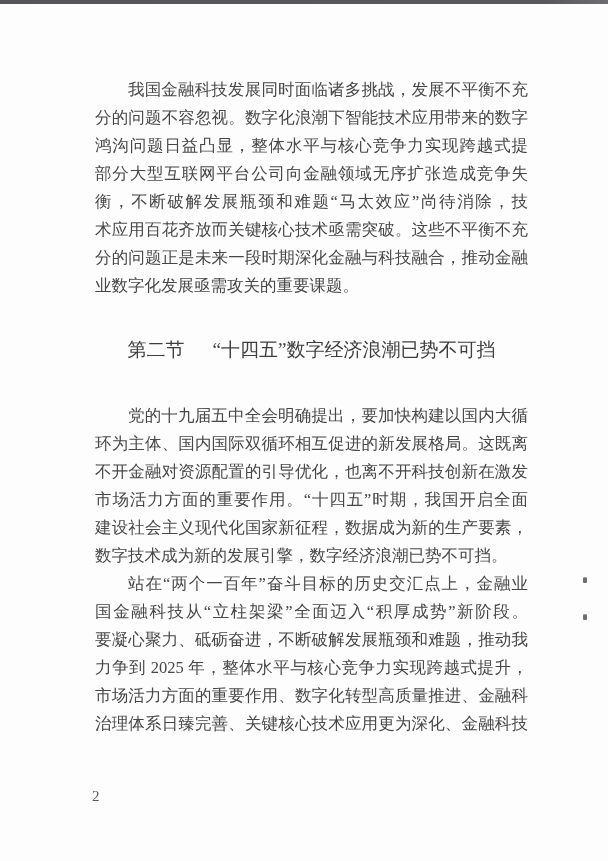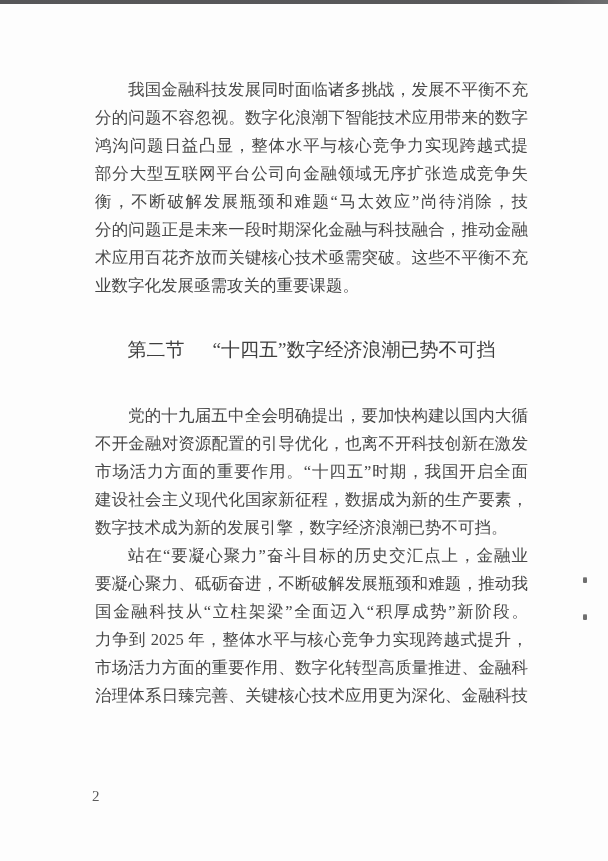--- a/index.html
+++ b/index.html
@@ -88,42 +88,43 @@
   <div class="top-edge-bar"></div>
 
   <div class="text-block">
 
     <div class="paragraph">
         <div class="line indent">我国金融科技发展同时面临诸多挑战，发展不平衡不充</div>
         <div class="line">分的问题不容忽视。数字化浪潮下智能技术应用带来的数字</div>
         <div class="line">鸿沟问题日益凸显，整体水平与核心竞争力实现跨越式提升，</div>
         <div class="line">部分大型互联网平台公司向金融领域无序扩张造成竞争失</div>
         <div class="line">衡，不断破解发展瓶颈和难题“马太效应”尚待消除，技</div>
+        <div class="line">术应用百花齐放而关键核心技术亟需突破。这些不平衡不充</div>
         <div class="line">分的问题正是未来一段时期深化金融与科技融合，推动金融</div>
-        <div class="line">术应用百花齐放而关键核心技术亟需突破。这些不平衡不充</div>
         <div class="line no-justify">业数字化发展亟需攻关的重要课题。</div>
       </div>
 
     <div class="heading">
       <span class="heading-label">第二节</span>
       <span class="heading-title">“十四五”数字经济浪潮已势不可挡</span>
     </div>
 
     <div class="paragraph">
         <div class="line indent">党的十九届五中全会明确提出，要加快构建以国内大循</div>
+        <div class="line">环为主体、国内国际双循环相互促进的新发展格局。这既离</div>
         <div class="line">不开金融对资源配置的引导优化，也离不开科技创新在激发</div>
         <div class="line">市场活力方面的重要作用。“十四五”时期，我国开启全面</div>
         <div class="line">建设社会主义现代化国家新征程，数据成为新的生产要素，</div>
         <div class="line no-justify">数字技术成为新的发展引擎，数字经济浪潮已势不可挡。</div>
       </div>
 
     <div class="paragraph">
-        <div class="line indent">站在“要凝心聚力”奋斗目标的历史交汇点上，金融业</div>
+        <div class="line indent">站在“两个一百年”奋斗目标的历史交汇点上，金融业</div>
+        <div class="line">国金融科技从“立柱架梁”全面迈入“积厚成势”新阶段。</div>
         <div class="line">要凝心聚力、砥砺奋进，不断破解发展瓶颈和难题，推动我</div>
-        <div class="line">国金融科技从“立柱架梁”全面迈入“积厚成势”新阶段。</div>
         <div class="line">力争到 2025 年，整体水平与核心竞争力实现跨越式提升，</div>
         <div class="line">市场活力方面的重要作用、数字化转型高质量推进、金融科技</div>
         <div class="line">治理体系日臻完善、关键核心技术应用更为深化、金融科技</div>
       </div>
 
   </div>
 
   <div class="page-number">2</div>
 
   <div class="speck speck-a"></div>

